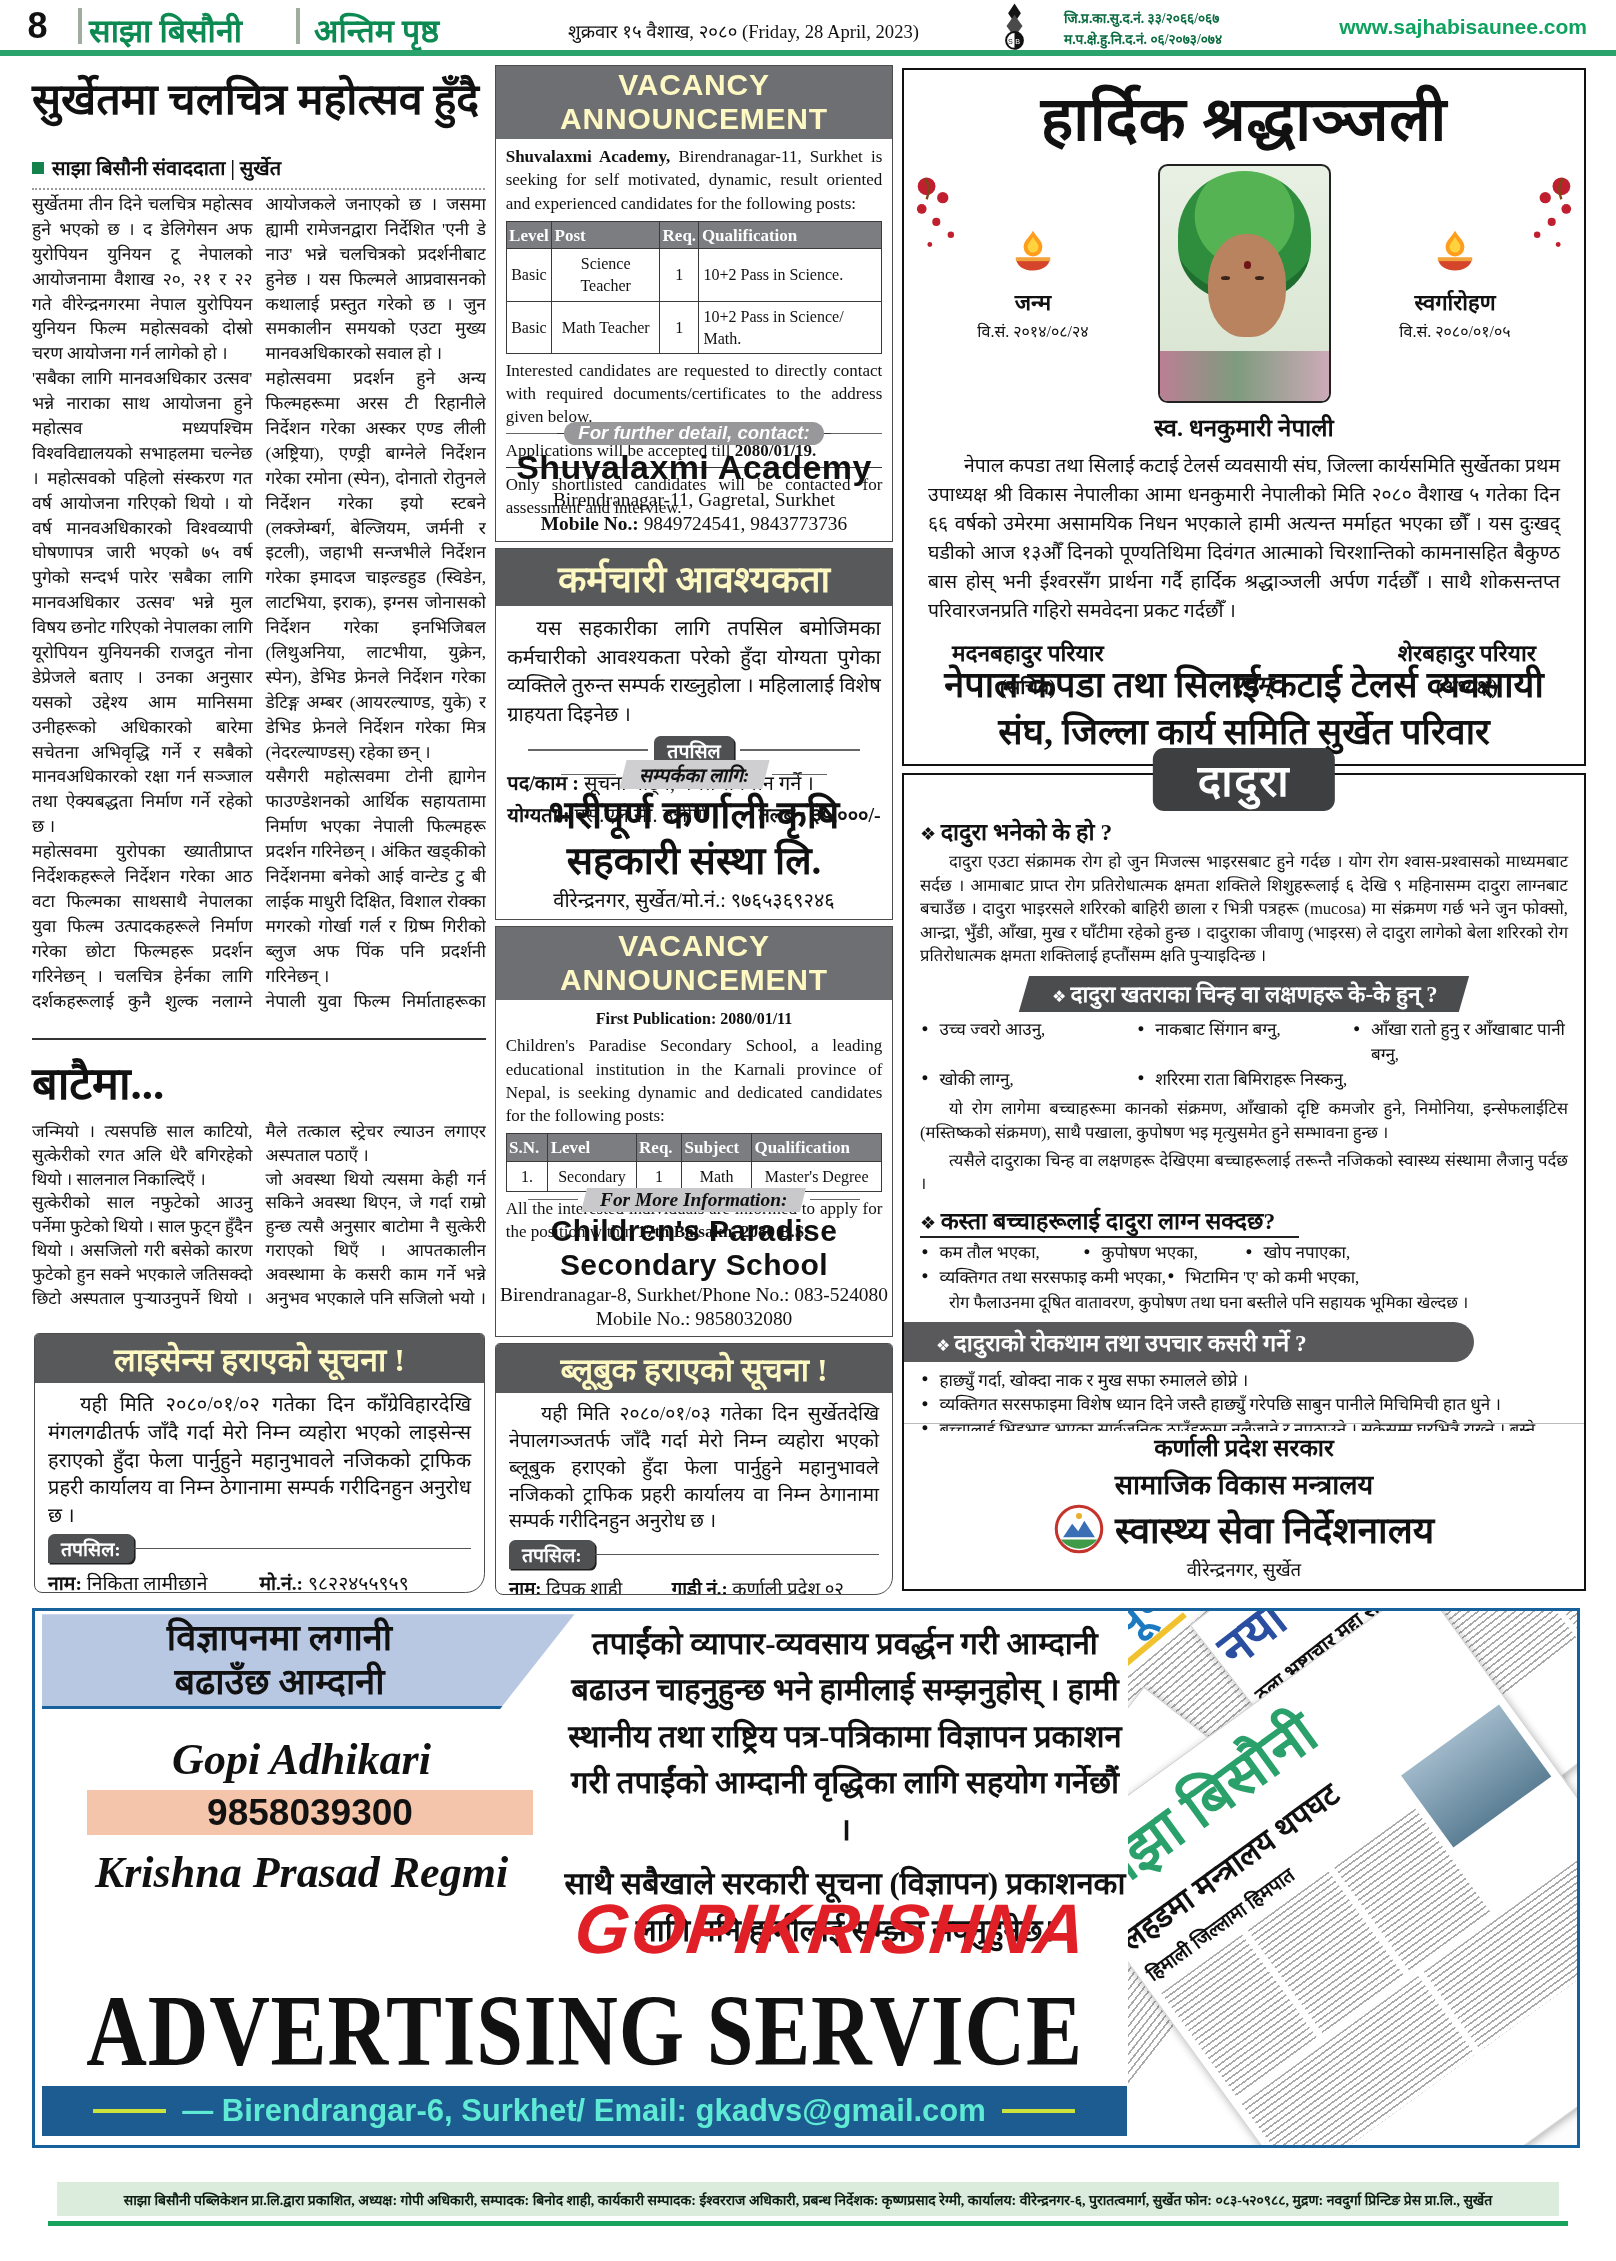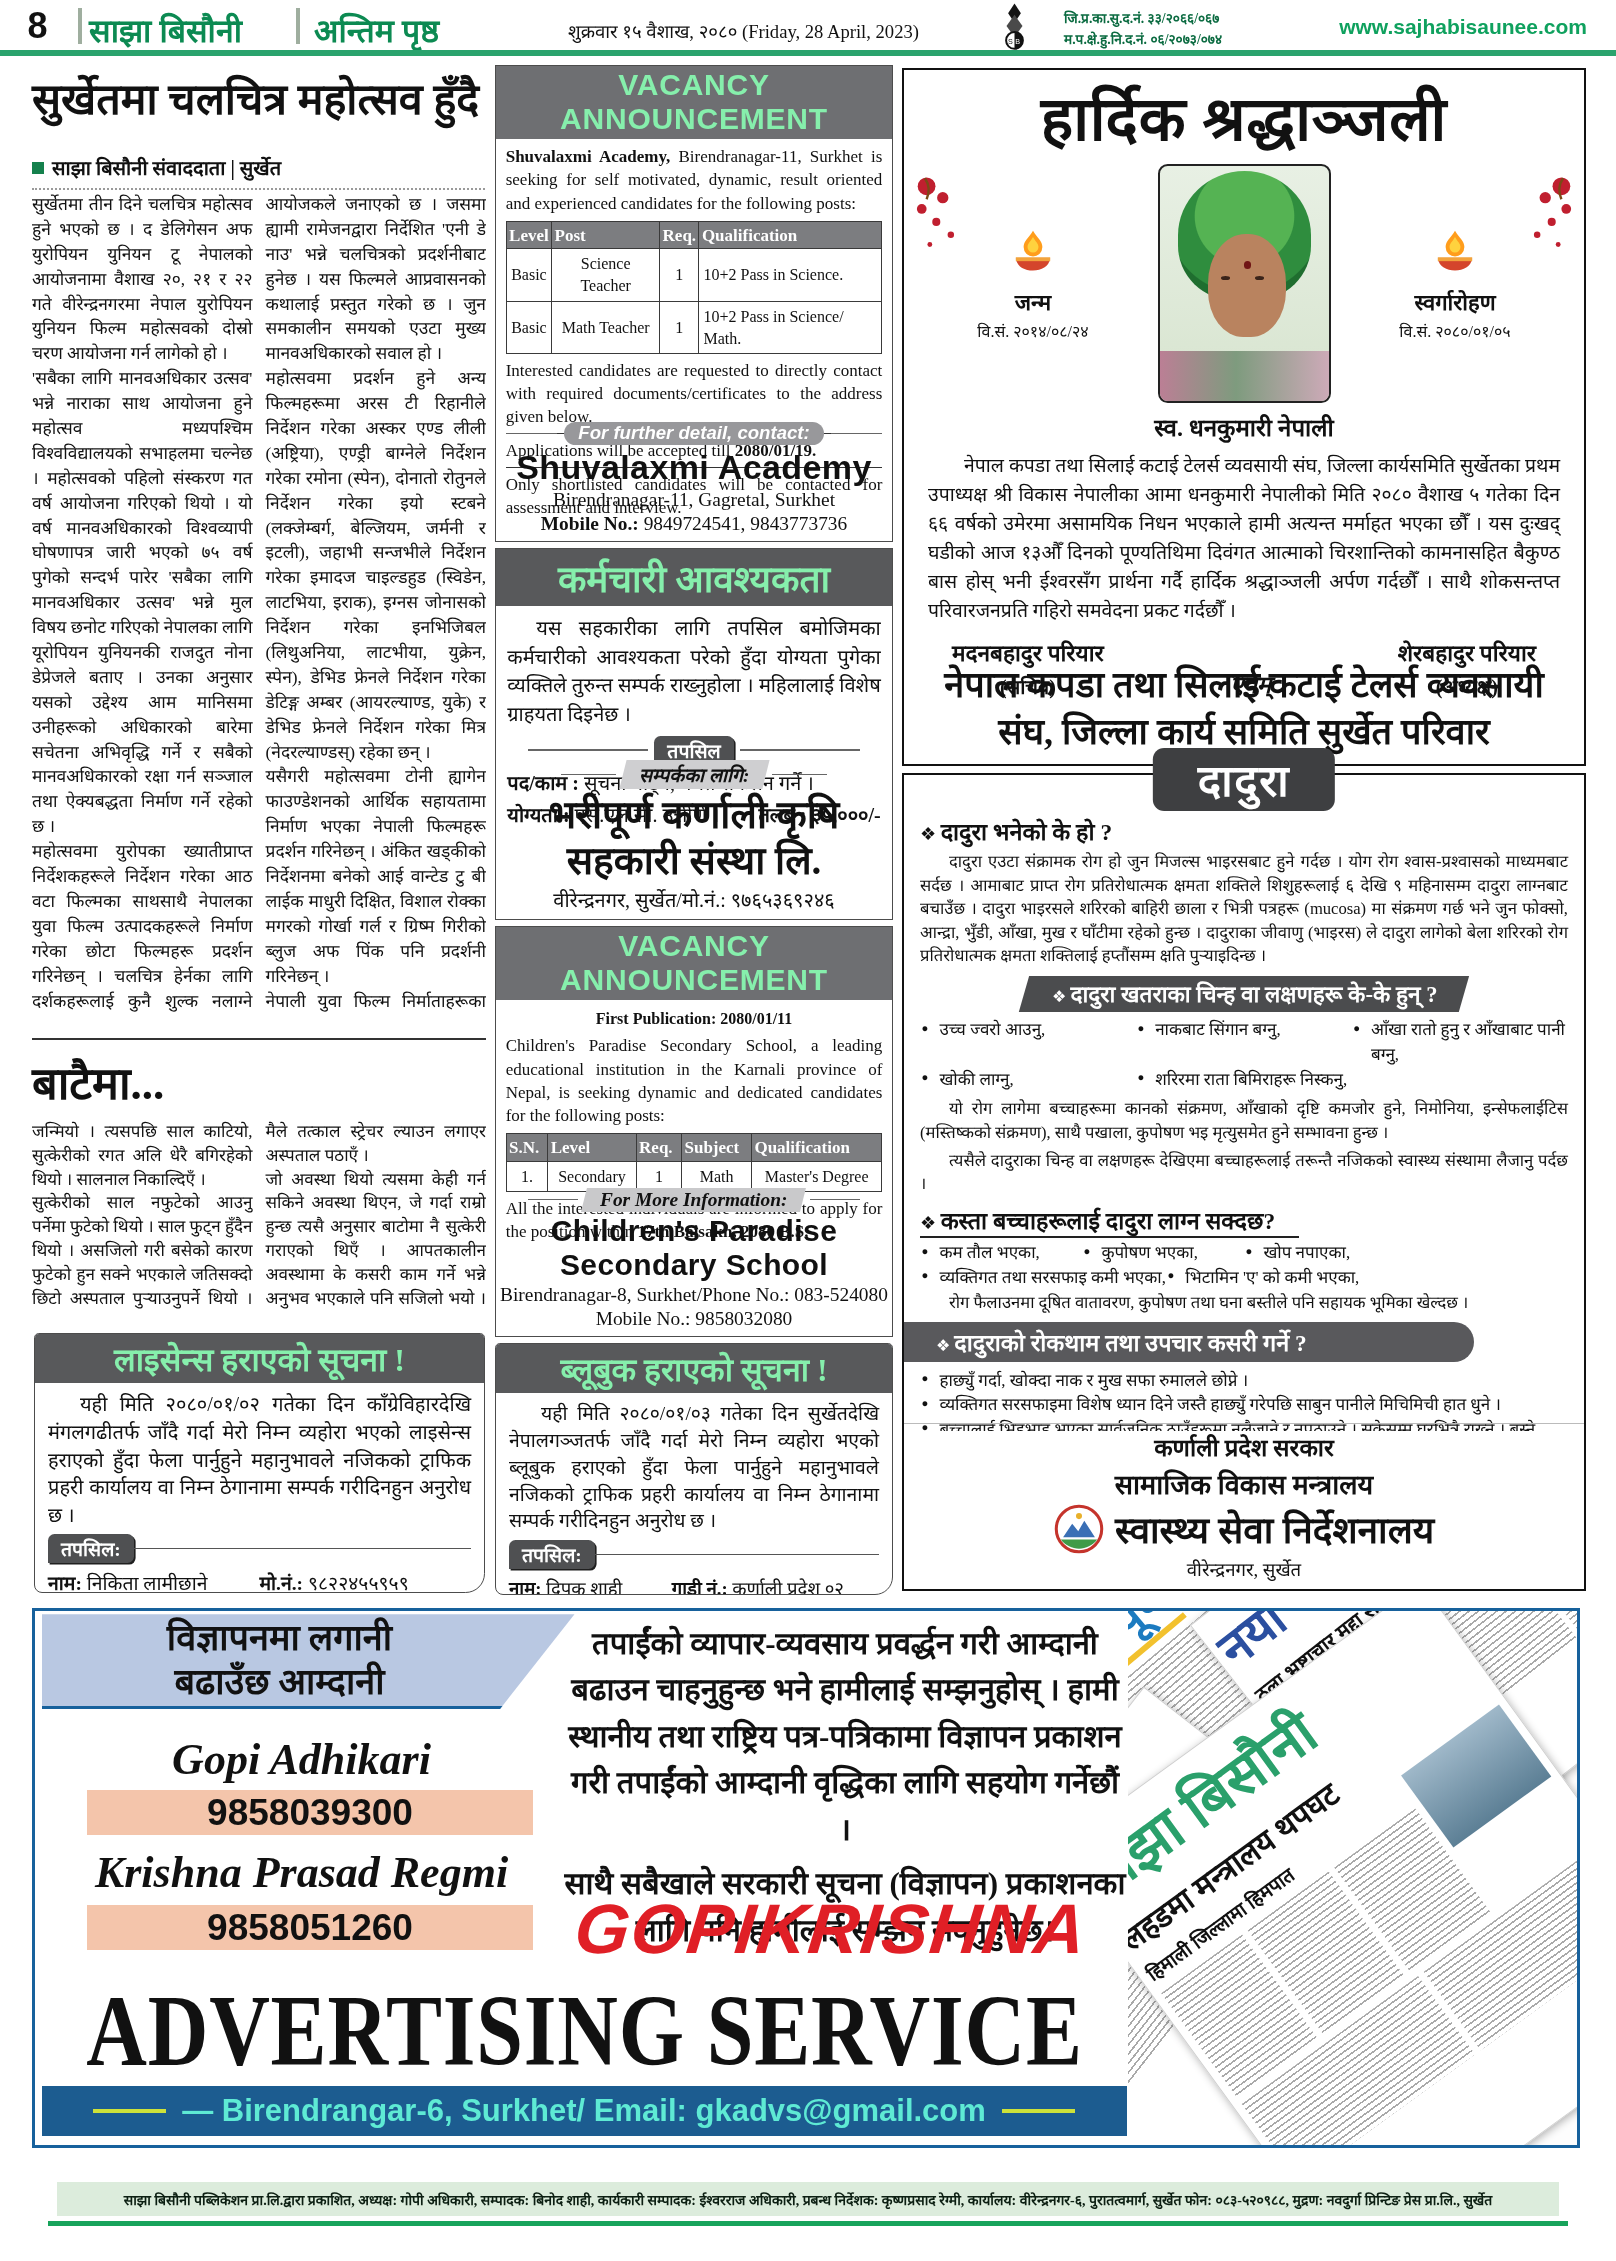--- a/index.html
+++ b/index.html
@@ -17,21 +17,21 @@
   .hsep { top:8px; width:4px; height:36px; background:#9fae9f; }
   .mast { left:89px; top:8px; font-size:32px; font-weight:bold; color:#0c8a52; }
   .sect { left:314px; top:8px; font-size:32px; font-weight:bold; color:#0c8a52; }
   .dateline { left:517px; top:18px; font-size:18.6px; width:453px; text-align:center; }
   .regs { left:1064px; top:8px; font-size:13.7px; line-height:1.55; color:#0b6b41; font-weight:bold; }
   .website { right:29px; top:14.5px; font-size:21px; font-weight:bold; color:#0fa15e; }
   .grule { left:0; right:0; top:50px; height:5.7px; background:#2aa36d; }
 
   
   .nbox { border:1.6px solid #4c4c4c; background:#fff; }
-  .nhead { background:#58595b; color:#86efac; text-align:center; font-weight:bold; }
+  .nhead { background:#58595b; color:#fef9c3; text-align:center; font-weight:bold; }
   .tabrow { display:flex; align-items:center; margin:4.8px 0 1.6px 0; }
   .tab { background:#4f5052; color:#fff; font-weight:bold; font-size:19.4px; padding:0.8px 13px;
          border-radius:6.5px 6.5px 6.5px 0; box-shadow:1.6px 1.6px 0 #1f1f1f; }
   .tabline { flex:1; height:1.6px; background:#555; }
   .drow { display:flex; font-size:19.4px; margin-top:6.5px; }
   .drow .cell { width:50%; }
   .dl { font-weight:bold; }
 
   
   .f-title { left:32px; top:76px; width:454px; font-size:43px; font-weight:bold; line-height:1.12; }
@@ -508,21 +508,20 @@
   <div class="abs bigad">
     <div class="para">
       <div class="para-inner">
         <div>विज्ञापनमा लगानी</div>
         <div>बढाउँछ आम्दानी</div>
       </div>
     </div>
     <div class="person" style="left:8px; top:123px">Gopi Adhikari</div>
     <div class="phoneband" style="top:179px">9858039300</div>
     <div class="person" style="left:8px; top:236px">Krishna Prasad Regmi</div>
-    <div class="phoneband" style="top:294px">9858051260</div>
 
     <div class="ad-mid">
       <div>तपाईंको व्यापार-व्यवसाय प्रवर्द्धन गरी आम्दानी बढाउन चाहनुहुन्छ भने हामीलाई सम्झनुहोस् । हामी स्थानीय तथा राष्ट्रिय पत्र-पत्रिकामा विज्ञापन प्रकाशन गरी तपाईंको आम्दानी वृद्धिका लागि सहयोग गर्नेछौं ।</div>
       <div class="p2">साथै सबैखाले सरकारी सूचना (विज्ञापन) प्रकाशनका लागि पनि हामीलाई सम्झन सक्नुहुनेछ।</div>
     </div>
     <div class="brand1">GOPIKRISHNA</div>
     <div class="brand2">ADVERTISING SERVICE</div>
     <div class="adband">
       <span class="dash"></span>
       <span>— Birendrangar-6, Surkhet/ Email: gkadvs@gmail.com</span>

